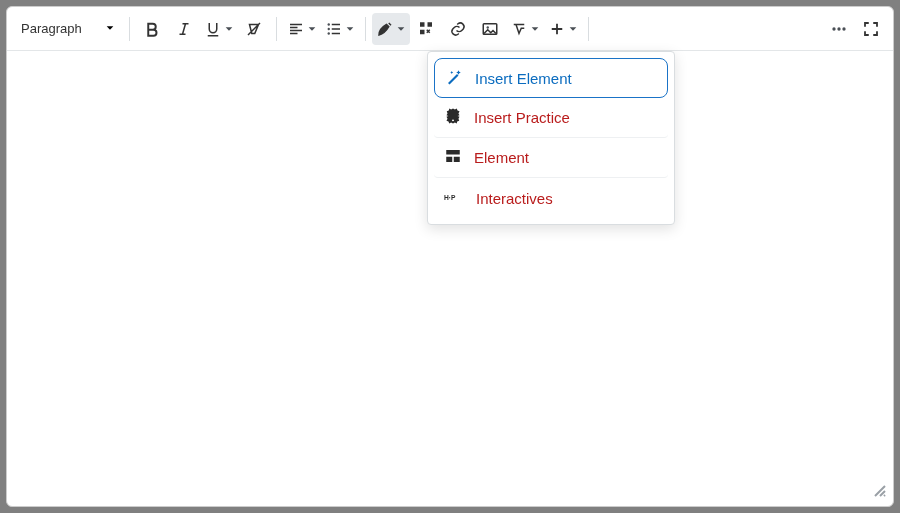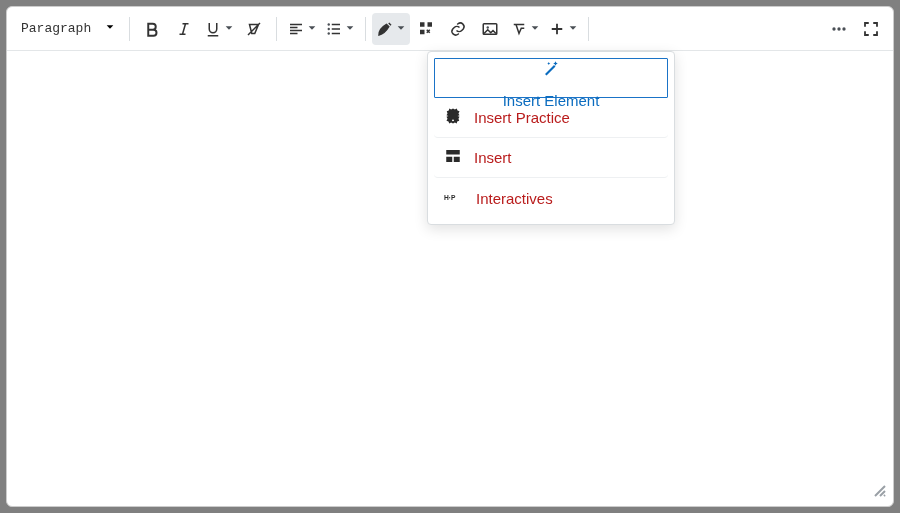--- a/index.html
+++ b/index.html
@@ -17,21 +17,20 @@
     border-radius: 6px;
     display: flex; flex-direction: column;
     position: relative;
   }
   .toolbar {
     display: flex; align-items: center;
     height: 44px;
     padding: 0 6px;
     border-bottom: 1px solid #e3e6e8;
     gap: 0;
-    font-family: Liberation Mono, monospace;
   }
   .tgroup { display: flex; align-items: center; height: 100%; }
   .sep { width: 1px; height: 24px; background: #d9dde0; margin: 0 6px; }
   .tbtn {
     display: inline-flex; align-items: center; justify-content: center;
     height: 32px; min-width: 32px; padding: 0 4px;
     border-radius: 4px; color: #333; cursor: pointer;
   }
   .tbtn.active { background: #e6e9ec; }
   .tbtn svg { stroke: none; fill: #4a4f55; }
@@ -59,22 +58,21 @@
     display: flex; align-items: center; gap: 12px;
     height: 40px; padding: 0 10px;
     font-size: 15px; color: #b91c1c;
     border-radius: 4px; cursor: pointer;
     border-bottom: 1px solid #eef0f2;
   }
   .dd-item:last-child { border-bottom: none; }
   .dd-item.hov {
     color: #0b6cbf;
     border: 1.5px solid #1a73c7;
-    border-radius: 1px;
-    flex-direction: column;
+    border-radius: 8px;
   }
   .dd-item.hov svg { fill: #0b6cbf; }
   .dd-item svg { fill: #2a2a2a; }
   .resize-grip {
     position: absolute; right: 6px; bottom: 4px;
     color: #9aa0a6;
   }
 </style>
 </head>
 <body>
@@ -226,21 +224,21 @@
       <span>Insert Practice</span>
     </div>
     <div class="dd-item">
       <span>
         <svg width="18" height="18" viewBox="0 0 24 24">
             <rect x="3" y="4" width="18" height="6"></rect>
             <rect x="3" y="13" width="8" height="7"></rect>
             <rect x="13" y="13" width="8" height="7"></rect>
           </svg>
       </span>
-      <span>Insert</span>
+      <span>Element</span>
     </div>
     <div class="dd-item">
       <span>
         <svg width="20" height="14" viewBox="0 0 30 14">
             <text x="0" y="11" font-size="10" font-weight="900" font-family="Arial" fill="#2a2a2a">H·P</text>
           </svg>
       </span>
       <span>Interactives</span>
     </div>
   </div>

